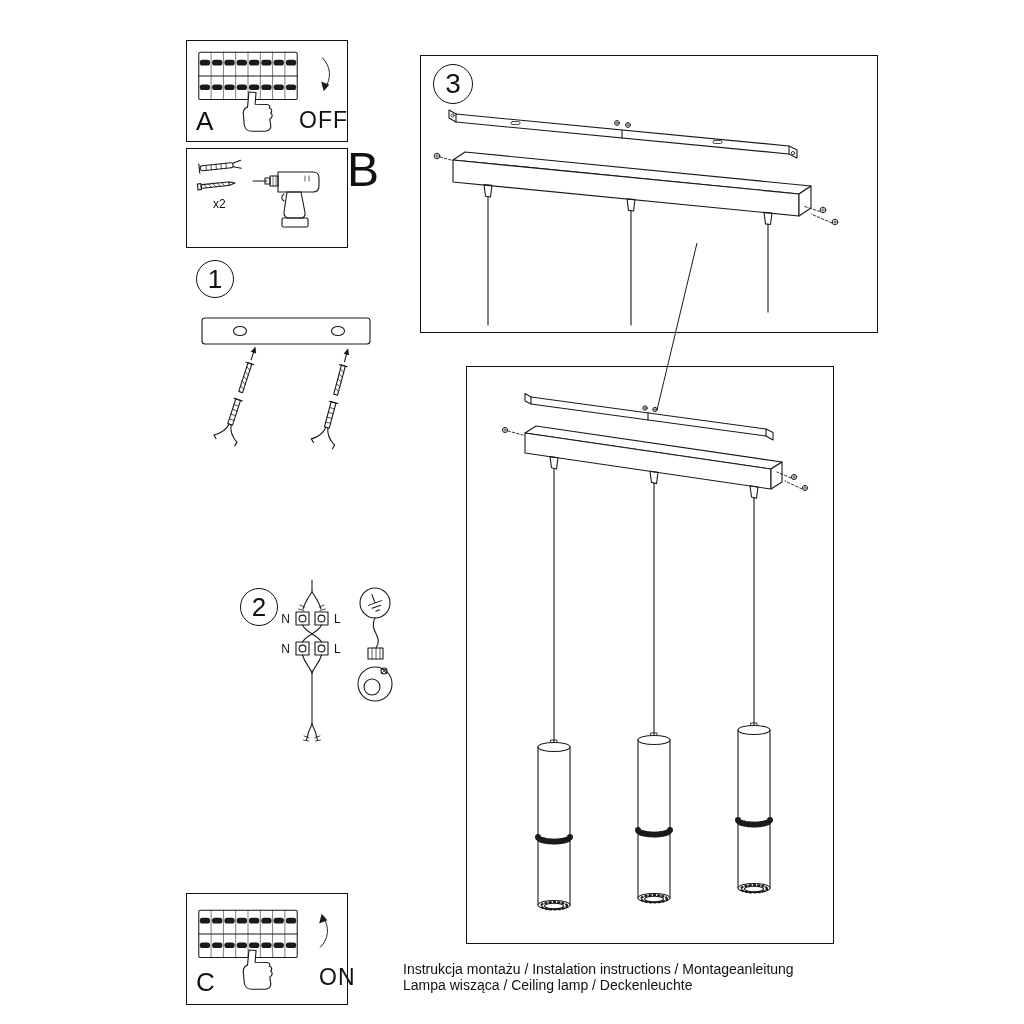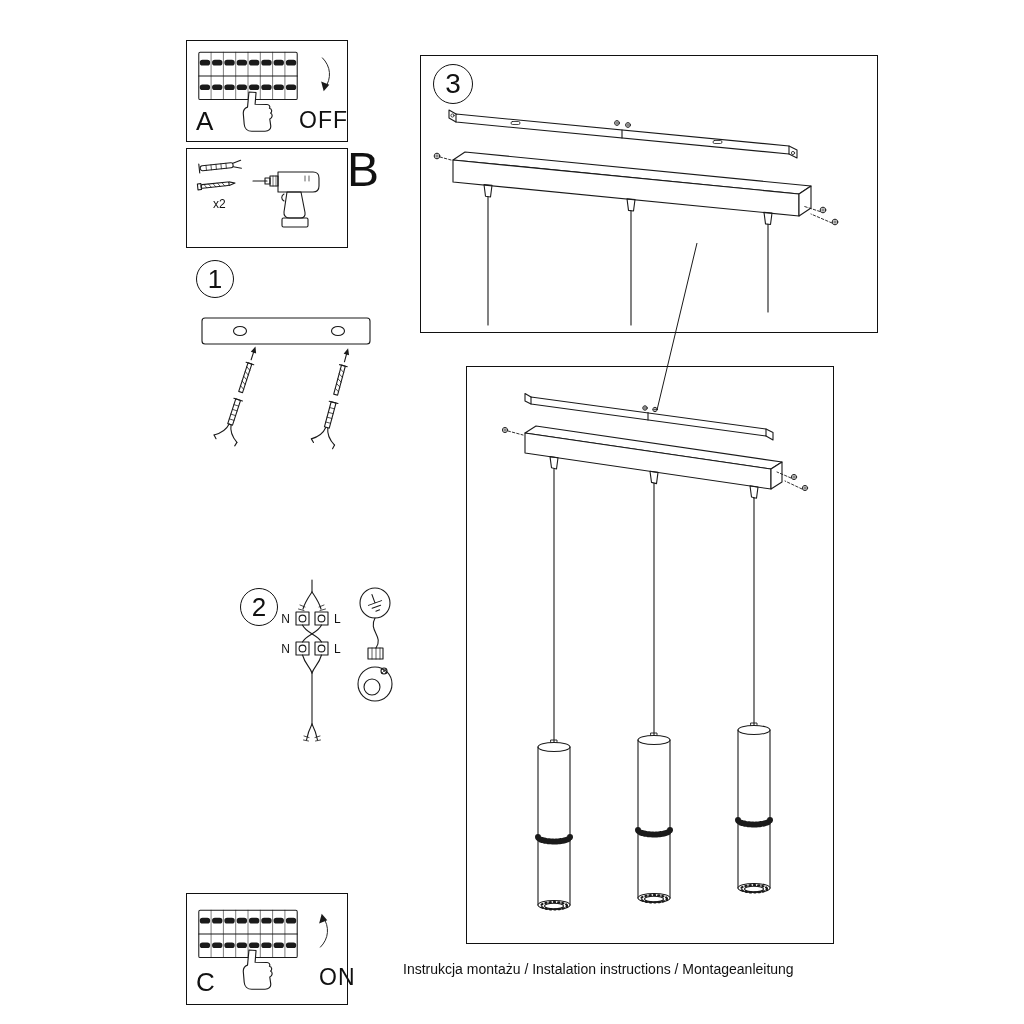--- a/index.html
+++ b/index.html
@@ -307,15 +307,16 @@
       </g>
     </svg>
   </div>
 
   <svg class="abs" style="left:0;top:0;pointer-events:none;" width="1024" height="1024" viewBox="0 0 1024 1024">
     <line x1="697" y1="243" x2="657" y2="410" stroke="#1a1a1a" stroke-width="1"></line>
   </svg>
 
   <div class="footer" style="left:403px;top:961px;">
     <div>Instrukcja montażu / Instalation instructions / Montageanleitung</div>
+    <div>Lampa wisząca / Ceiling lamp / Deckenleuchte</div>
   </div>
 
 </div>
 
 </body></html>

